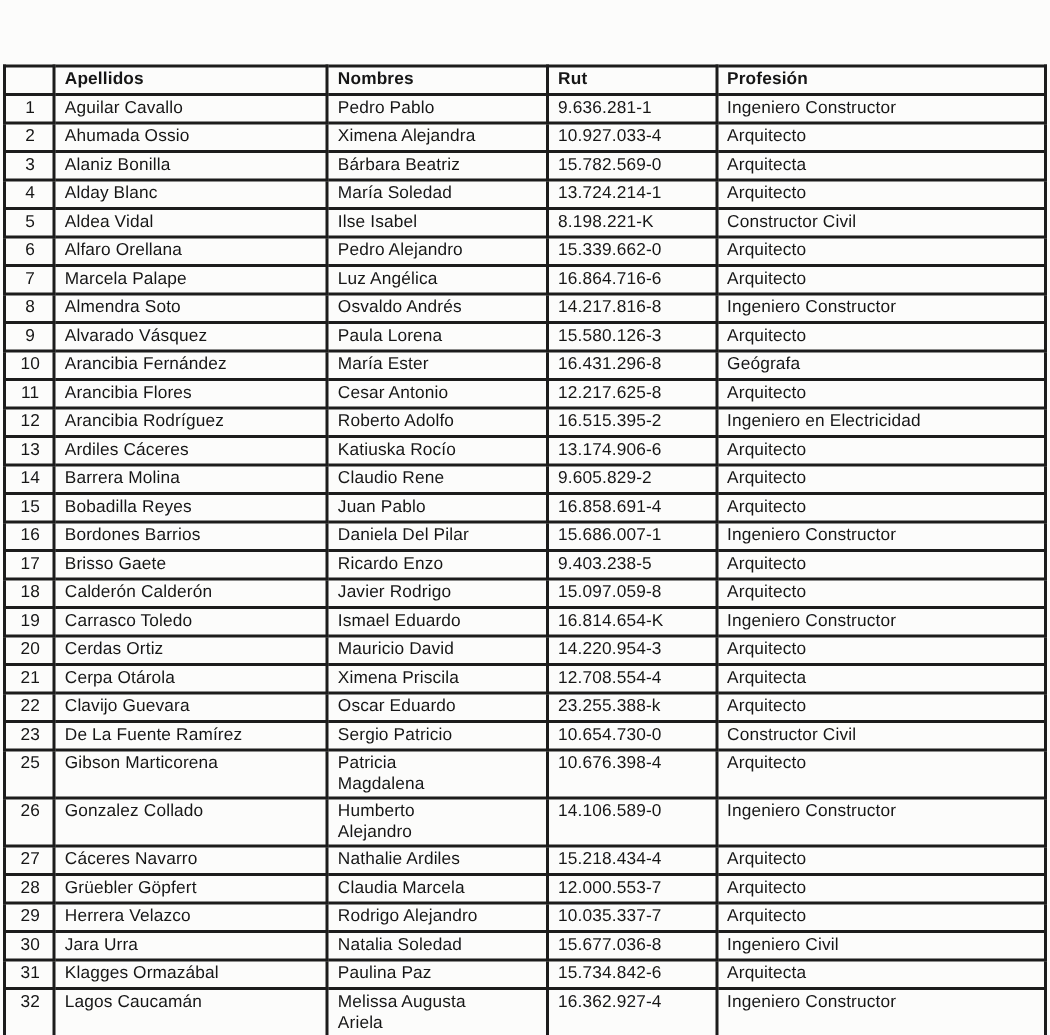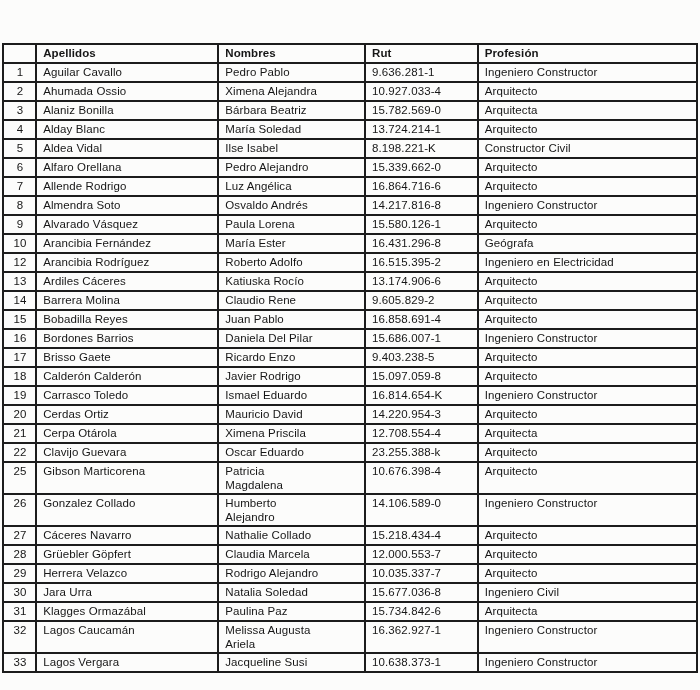--- a/index.html
+++ b/index.html
@@ -116,47 +116,54 @@
   </tr>
         <tr>
     <td class="num-cell">6</td>
     <td class="ape-cell">Alfaro Orellana</td>
     <td class="nom-cell">Pedro Alejandro</td>
     <td class="rut-cell">15.339.662-0</td>
     <td class="pro-cell">Arquitecto</td>
   </tr>
         <tr>
     <td class="num-cell">7</td>
-    <td class="ape-cell">Allende Rodrigo</td>
+    <td class="ape-cell">Marcela Palape</td>
     <td class="nom-cell">Luz Angélica</td>
     <td class="rut-cell">16.864.716-6</td>
     <td class="pro-cell">Arquitecto</td>
   </tr>
         <tr>
     <td class="num-cell">8</td>
     <td class="ape-cell">Almendra Soto</td>
     <td class="nom-cell">Osvaldo Andrés</td>
     <td class="rut-cell">14.217.816-8</td>
     <td class="pro-cell">Ingeniero Constructor</td>
   </tr>
         <tr>
     <td class="num-cell">9</td>
     <td class="ape-cell">Alvarado Vásquez</td>
     <td class="nom-cell">Paula Lorena</td>
-    <td class="rut-cell">15.580.126-1</td>
+    <td class="rut-cell">15.580.126-3</td>
     <td class="pro-cell">Arquitecto</td>
   </tr>
         <tr>
     <td class="num-cell">10</td>
     <td class="ape-cell">Arancibia Fernández</td>
     <td class="nom-cell">María Ester</td>
     <td class="rut-cell">16.431.296-8</td>
     <td class="pro-cell">Geógrafa</td>
   </tr>
         <tr>
+    <td class="num-cell">11</td>
+    <td class="ape-cell">Arancibia Flores</td>
+    <td class="nom-cell">Cesar Antonio</td>
+    <td class="rut-cell">12.217.625-8</td>
+    <td class="pro-cell">Arquitecto</td>
+  </tr>
+        <tr>
     <td class="num-cell">12</td>
     <td class="ape-cell">Arancibia Rodríguez</td>
     <td class="nom-cell">Roberto Adolfo</td>
     <td class="rut-cell">16.515.395-2</td>
     <td class="pro-cell">Ingeniero en Electricidad</td>
   </tr>
         <tr>
     <td class="num-cell">13</td>
     <td class="ape-cell">Ardiles Cáceres</td>
     <td class="nom-cell">Katiuska Rocío</td>
@@ -220,39 +227,46 @@
     <td class="pro-cell">Arquitecta</td>
   </tr>
         <tr>
     <td class="num-cell">22</td>
     <td class="ape-cell">Clavijo Guevara</td>
     <td class="nom-cell">Oscar Eduardo</td>
     <td class="rut-cell">23.255.388-k</td>
     <td class="pro-cell">Arquitecto</td>
   </tr>
         <tr>
+    <td class="num-cell">23</td>
+    <td class="ape-cell">De La Fuente Ramírez</td>
+    <td class="nom-cell">Sergio Patricio</td>
+    <td class="rut-cell">10.654.730-0</td>
+    <td class="pro-cell">Constructor Civil</td>
+  </tr>
+        <tr>
     <td class="num-cell">25</td>
     <td class="ape-cell">Gibson Marticorena</td>
     <td class="nom-cell">Patricia
 Magdalena</td>
     <td class="rut-cell">10.676.398-4</td>
     <td class="pro-cell">Arquitecto</td>
   </tr>
         <tr>
     <td class="num-cell">26</td>
     <td class="ape-cell">Gonzalez Collado</td>
     <td class="nom-cell">Humberto
 Alejandro</td>
     <td class="rut-cell">14.106.589-0</td>
     <td class="pro-cell">Ingeniero Constructor</td>
   </tr>
         <tr>
     <td class="num-cell">27</td>
     <td class="ape-cell">Cáceres Navarro</td>
-    <td class="nom-cell">Nathalie Collado</td>
+    <td class="nom-cell">Nathalie Ardiles</td>
     <td class="rut-cell">15.218.434-4</td>
     <td class="pro-cell">Arquitecto</td>
   </tr>
         <tr>
     <td class="num-cell">28</td>
     <td class="ape-cell">Grüebler Göpfert</td>
     <td class="nom-cell">Claudia Marcela</td>
     <td class="rut-cell">12.000.553-7</td>
     <td class="pro-cell">Arquitecto</td>
   </tr>
@@ -275,21 +289,21 @@
     <td class="ape-cell">Klagges Ormazábal</td>
     <td class="nom-cell">Paulina Paz</td>
     <td class="rut-cell">15.734.842-6</td>
     <td class="pro-cell">Arquitecta</td>
   </tr>
         <tr>
     <td class="num-cell">32</td>
     <td class="ape-cell">Lagos Caucamán</td>
     <td class="nom-cell">Melissa Augusta
 Ariela</td>
-    <td class="rut-cell">16.362.927-1</td>
+    <td class="rut-cell">16.362.927-4</td>
     <td class="pro-cell">Ingeniero Constructor</td>
   </tr>
         <tr>
     <td class="num-cell">33</td>
     <td class="ape-cell">Lagos Vergara</td>
     <td class="nom-cell">Jacqueline Susi</td>
     <td class="rut-cell">10.638.373-1</td>
     <td class="pro-cell">Ingeniero Constructor</td>
   </tr>
       </tbody>

